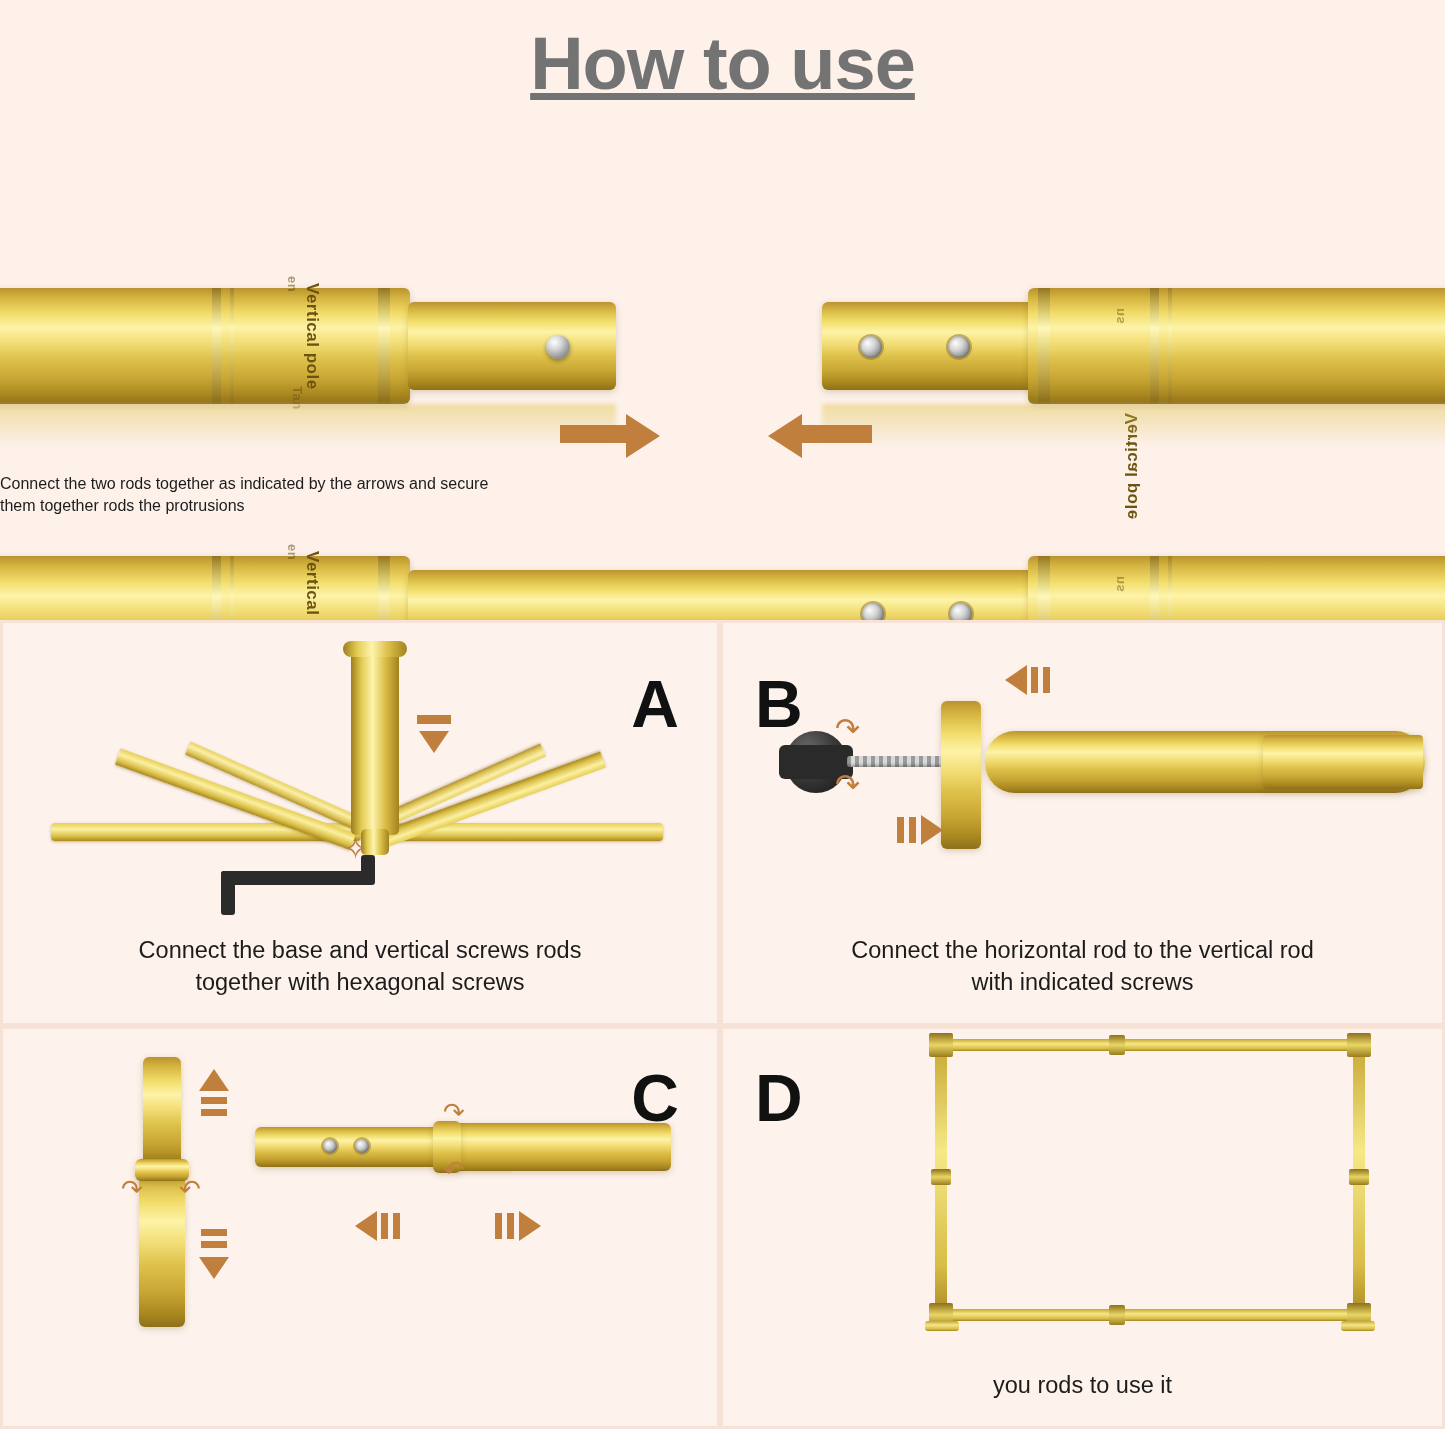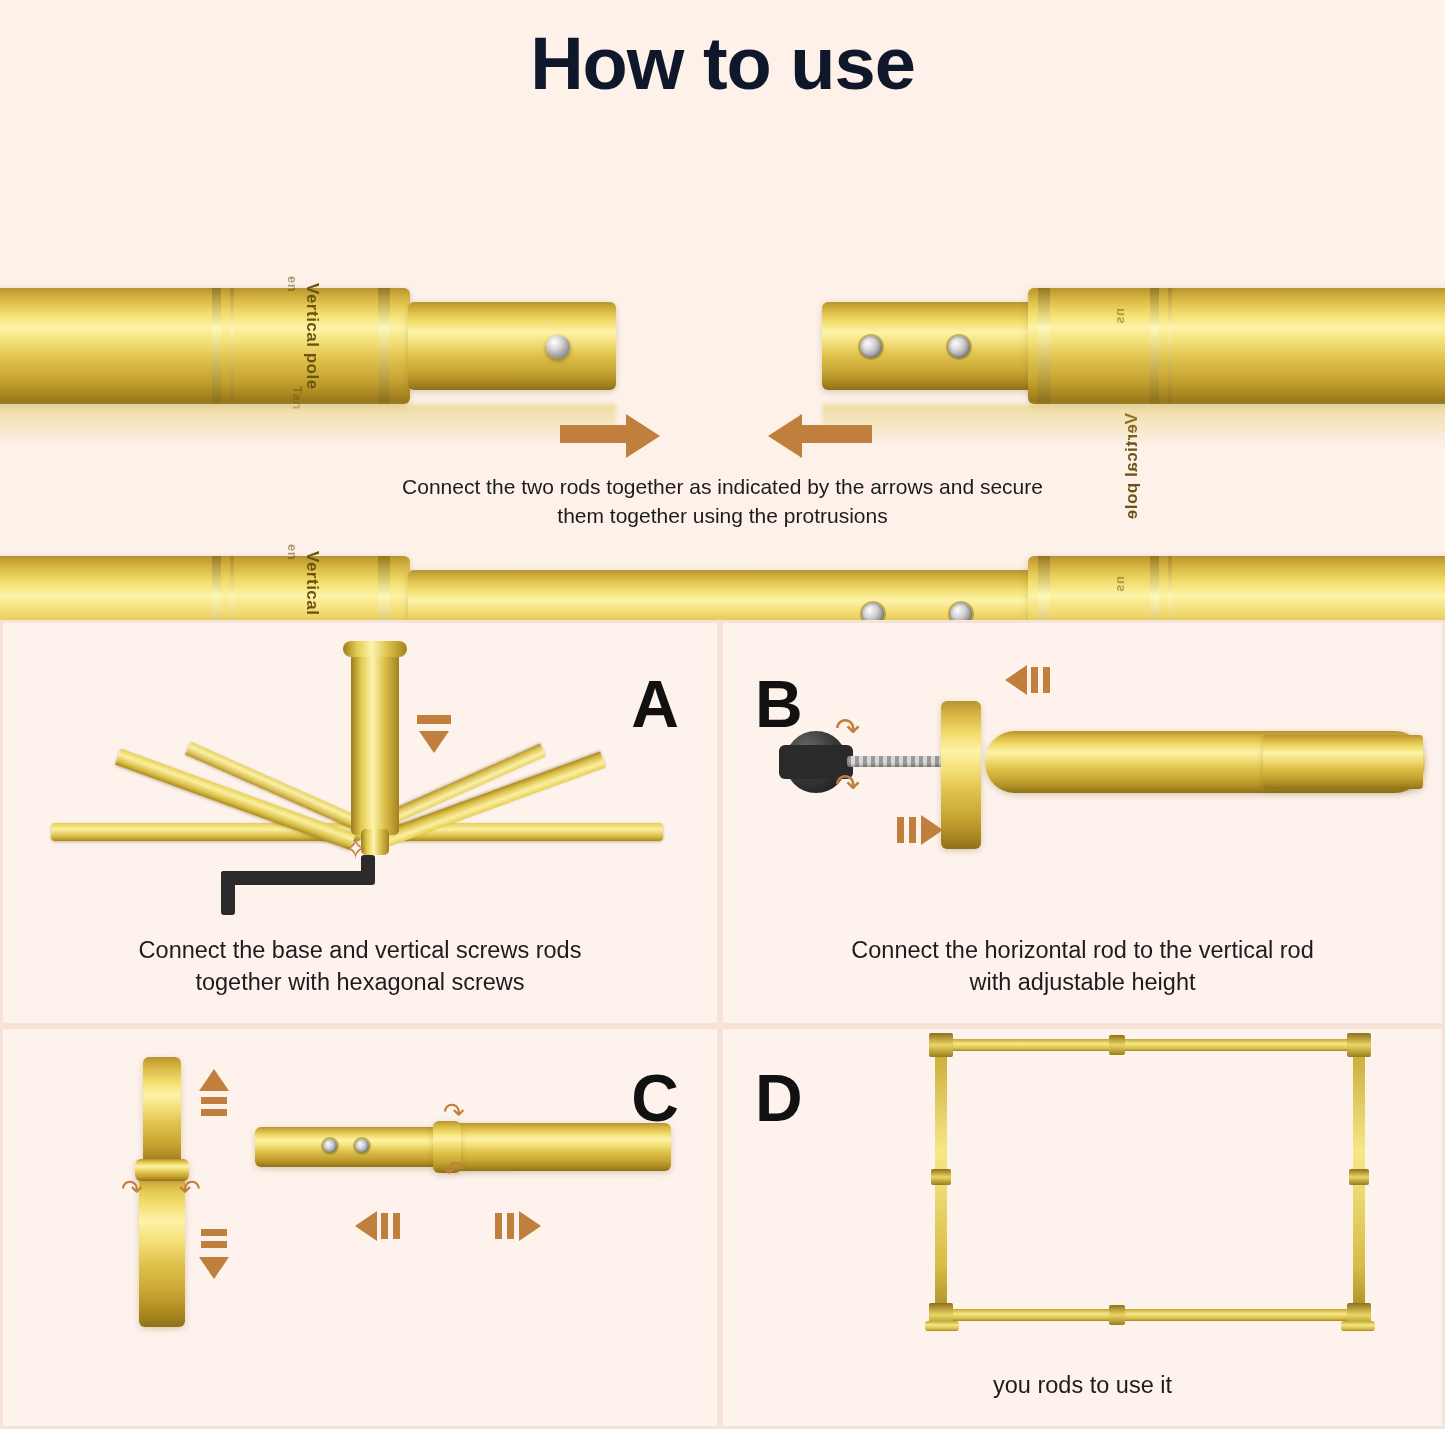--- a/index.html
+++ b/index.html
@@ -19,23 +19,24 @@
   .title-bar {
     height: 128px;
     display: flex;
     align-items: center;
     justify-content: center;
     background: #fdf1ea;
   }
   .title {
     font-size: 74px;
     font-weight: bold;
-    color: #0f172a;
+    color: #737373;
     letter-spacing: -1px;
     line-height: 1;
+    text-decoration: underline;
   }
 
   
   .top-section {
     position: relative;
     height: 492px;
     background: #fdf1ea;
     overflow: hidden;
   }
 
@@ -101,22 +102,22 @@
     border-top: 22px solid transparent;
     border-bottom: 22px solid transparent;
   }
   .arrow-head.right { border-left: 34px solid #c07f3c; }
   .arrow-head.left  { border-right: 34px solid #c07f3c; }
 
   .top-caption {
     position: absolute;
     left: 0; right: 0;
     top: 345px;
-    text-align: center;
-    font-size: 21px;
+    text-align: left;
+    font-size: 16px;
     color: #1c1c1c;
     line-height: 1.38;
   }
 
   
   .grid {
     position: absolute;
     top: 620px;
     left: 0;
     width: 1445px;
@@ -274,21 +275,21 @@
     <div class="arrow-shaft" style="left:0; top:11px; width:70px;"></div>
     <div class="arrow-head right" style="left:66px; top:0;"></div>
   </div>
   <div style="position:absolute; left:768px; top:286px;">
     <div class="arrow-head left" style="left:0; top:0;"></div>
     <div class="arrow-shaft" style="left:32px; top:11px; width:72px;"></div>
   </div>
 
   <div class="top-caption">
     <div>Connect the two rods together as indicated by the arrows and secure</div>
-    <div>them together using the protrusions</div>
+    <div>them together rods the protrusions</div>
   </div>
 
   <div class="rod" style="left:-20px; top:428px; width:430px; height:116px;">
     <div class="band" style="left:232px;"></div>
     <div class="band" style="left:250px; width:4px; opacity:.55;"></div>
     <div class="band" style="left:398px; width:12px;"></div>
   </div>
   <div class="rod-label" style="left:322px; top:423px; transform:rotate(90deg); transform-origin:left top;">Vertical pole</div>
   <div class="rod-label" style="left:300px; top:416px; font-size:13px; opacity:.55; transform:rotate(90deg); transform-origin:left top;">en</div>
 
@@ -360,21 +361,21 @@
       <div class="bar" style="left:308px; top:44px; width:7px; height:26px;"></div>
       <div class="bar" style="left:320px; top:44px; width:7px; height:26px;"></div>
 
       <div class="chev right" style="left:198px; top:192px;"></div>
       <div class="bar" style="left:186px; top:194px; width:7px; height:26px;"></div>
       <div class="bar" style="left:174px; top:194px; width:7px; height:26px;"></div>
     </div>
 
     <div class="caption">
       <div>Connect the horizontal rod to the vertical rod</div>
-      <div>with adjustable height</div>
+      <div>with indicated screws</div>
     </div>
   </div>
 
   <div class="cell">
     <div class="letter" style="right:38px; top:36px;">C</div>
 
     <div class="stage">
 
       <div class="rod" style="left:140px; top:28px; width:38px; height:110px;"></div>
       <div class="rod" style="left:136px; top:138px; width:46px; height:160px;"></div>

